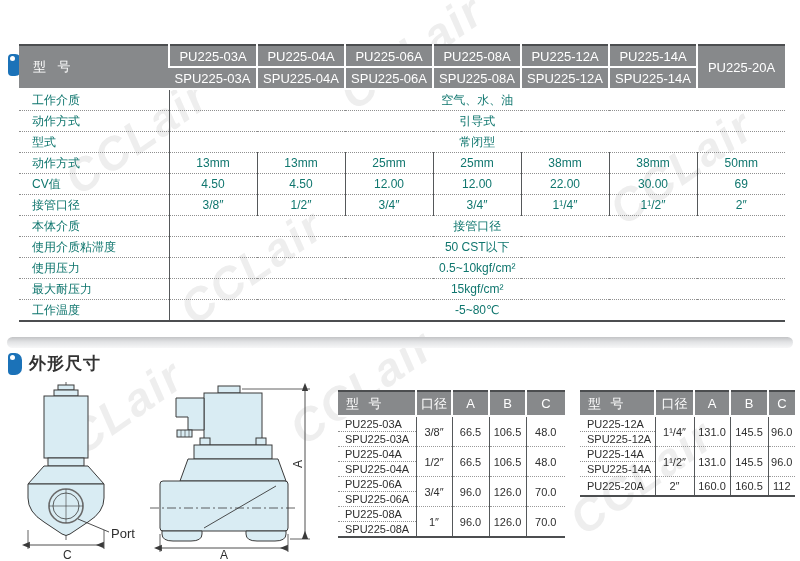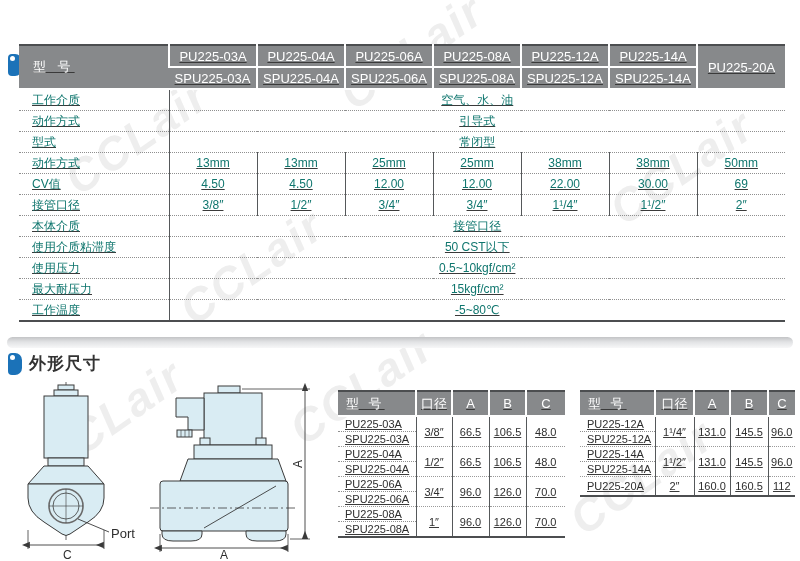--- a/index.html
+++ b/index.html
@@ -30,21 +30,21 @@
     width:14px;height:22px;background:#1b72b8;
     border-radius:4px 7px 7px 4px;position:relative;flex:0 0 auto;
   }
   .sec-icon::after{
     content:"";position:absolute;left:2px;top:2px;width:5px;height:5px;
     background:#fff;border-radius:50%;
   }
   .sec-title .t{font-size:17px;font-weight:bold;color:#333;letter-spacing:1px;}
 
   
-  table{border-collapse:collapse;table-layout:fixed;text-decoration:underline;}
+  table{border-collapse:collapse;table-layout:fixed;}
   .spec{
     position:absolute;left:19px;top:44px;width:766px;
     font-size:12px;
     border-top:2px solid #4c4e50;border-bottom:2px solid #4c4e50;
   }
   .spec th{
     background:#87898b;color:#ffffff;font-weight:normal;font-size:13px;
     height:20px;border-left:2px solid #fff;border-bottom:2px solid #fff;
     padding:0;text-align:center;
   }

